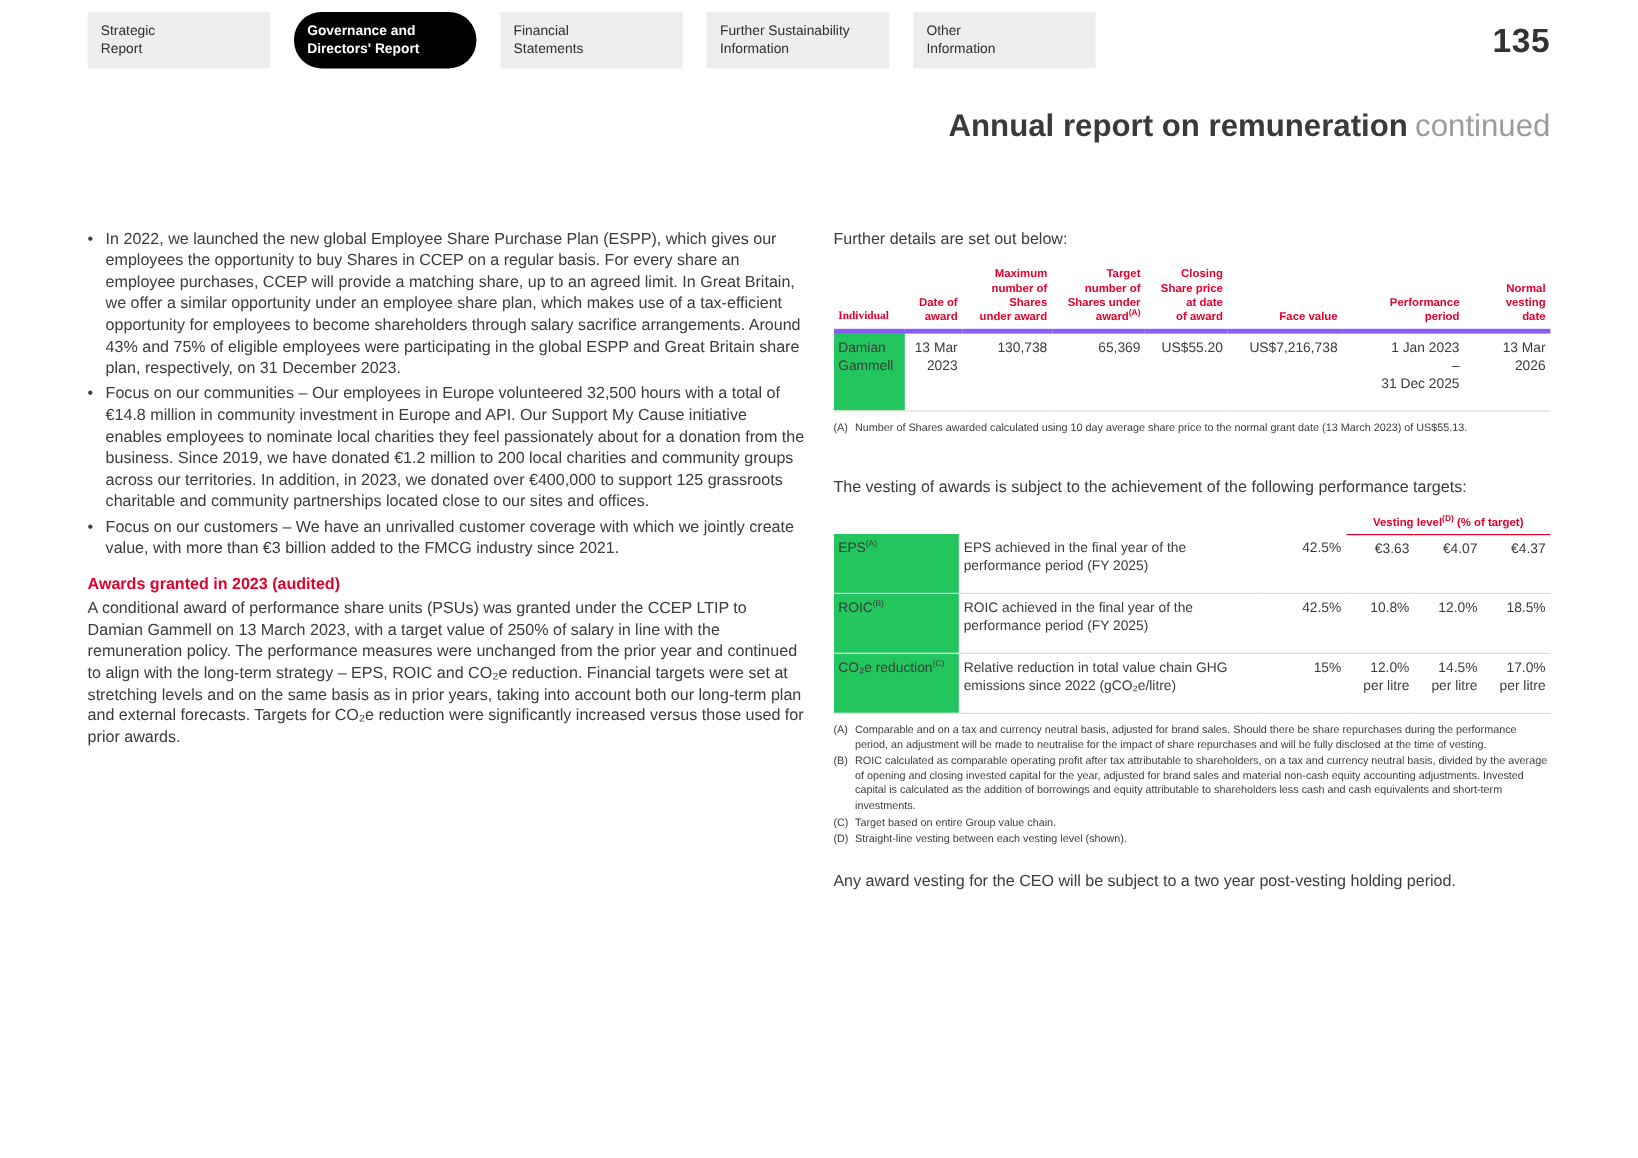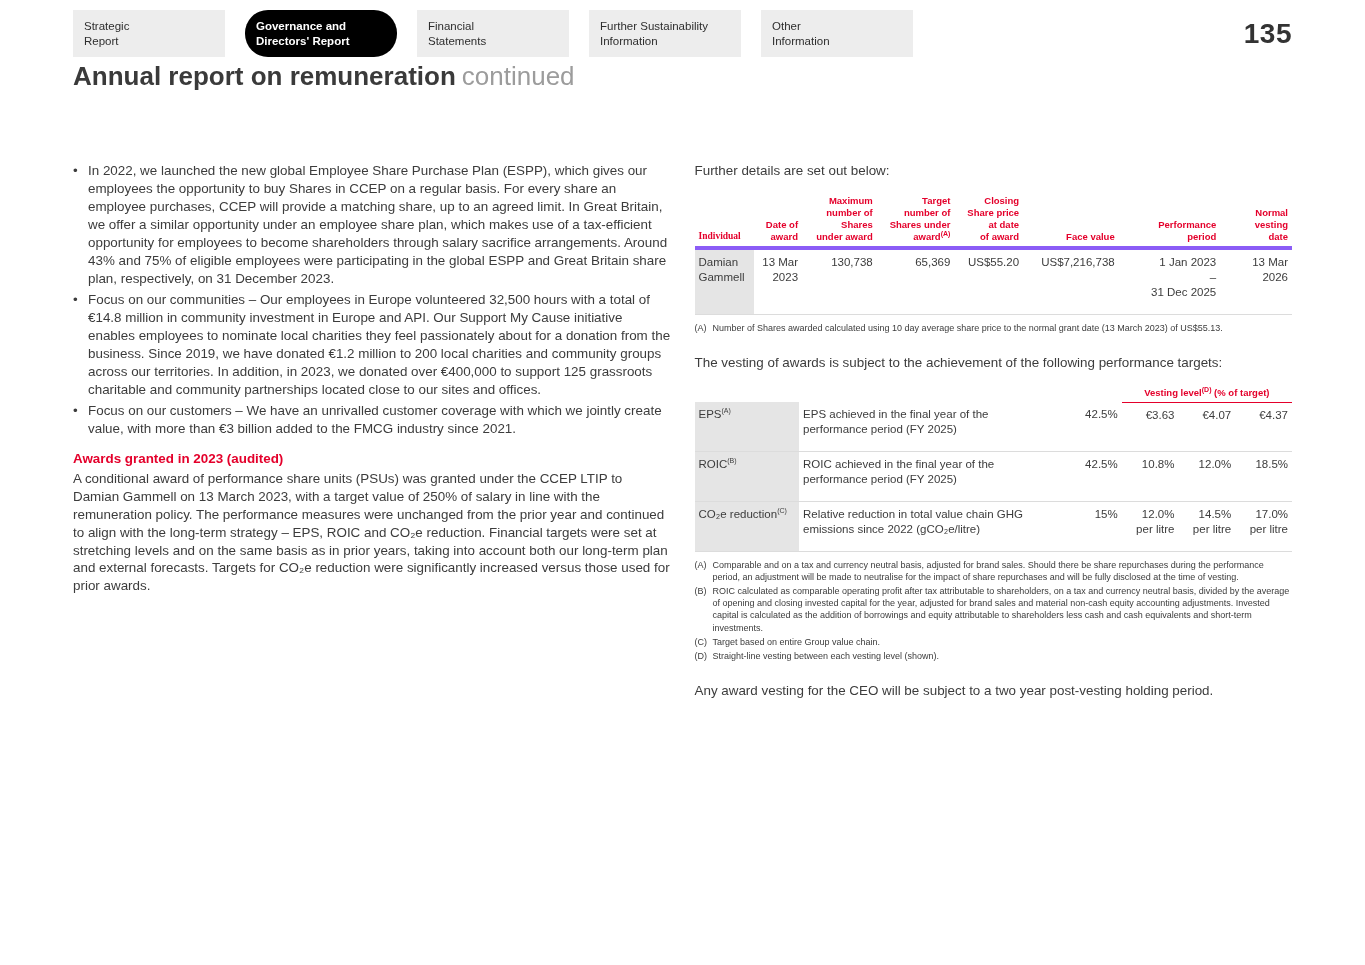--- a/index.html
+++ b/index.html
@@ -17,21 +17,21 @@
   .nav { display: flex; align-items: flex-start; gap: 20px; }
   .tab {
     width: 152px; background: #ededed; padding: 9px 11px;
     font-size: 11.5px; line-height: 1.28; color: #2e2e2e; cursor: pointer;
   }
   .tab.active { background: #000000; color: #ffffff; font-weight: bold; border-radius: 23px; }
   .brand { margin-left: 14px; align-self: center; font-size: 11.5px; line-height: 1.4; color: #2e2e2e; }
   .pagenum { margin-left: auto; align-self: center; font-size: 28px; font-weight: bold; color: #333333; letter-spacing: 0.5px; }
 
   
-  .title { margin-top: 4px; font-size: 26px; font-weight: bold; color: #3a3a3a; }
+  .title { margin-top: 32px; font-size: 26px; font-weight: bold; color: #3a3a3a; text-align: right; }
   .title .cont { color: #9c9c9c; font-weight: normal; margin-left: 6px; }
 
   
   .columns { display: flex; gap: 24px; margin-top: 70px; }
   .col { flex: 1 1 0; min-width: 0; }
   .body-text { font-size: 13.4px; line-height: 1.34; }
 
   
   .bullet { display: flex; margin-bottom: 3px; }
   .bullet .dot { width: 15px; flex: 0 0 15px; }
@@ -49,31 +49,31 @@
     text-align: right; vertical-align: bottom;
     border-bottom: 4px solid #8b5cf6; white-space: pre-line; line-height: 1.25;
   }
   thead th.left { text-align: left; font-family: Liberation Serif, serif; }
   tbody td {
     font-size: 11.5px; text-align: right; vertical-align: top;
     padding: 5px 4px 14px 4px; white-space: pre-line; line-height: 1.3;
     border-bottom: 1px solid #dcdcdc;
   }
   tbody td.left { text-align: left; }
-  tbody td.shaded { background: #e5e5e5; }
+  tbody td.shaded { background: #22c55e; }
   th.group {
     text-align: center; border-bottom: 1px solid #e4002b; padding-bottom: 3px;
   }
   th.nogroup { border-bottom: none; }
   sup { font-size: 7px; vertical-align: super; line-height: 0; }
 
   .footnote-sm { margin-top: 7px; font-size: 9px; line-height: 1.35; color: #3c3c3c; }
   .fn-row { display: flex; margin-bottom: 2px; }
   .fn-marker { width: 18px; flex: 0 0 18px; }
-  .vesting-intro { margin-top: 20px; }
+  .vesting-intro { margin-top: 35px; }
   .closing { margin-top: 20px; }
 </style>
 </head>
 <body>
 
 <div class="page">
 
   <div class="nav">
     <div class="tab">
       <div>Strategic</div>

